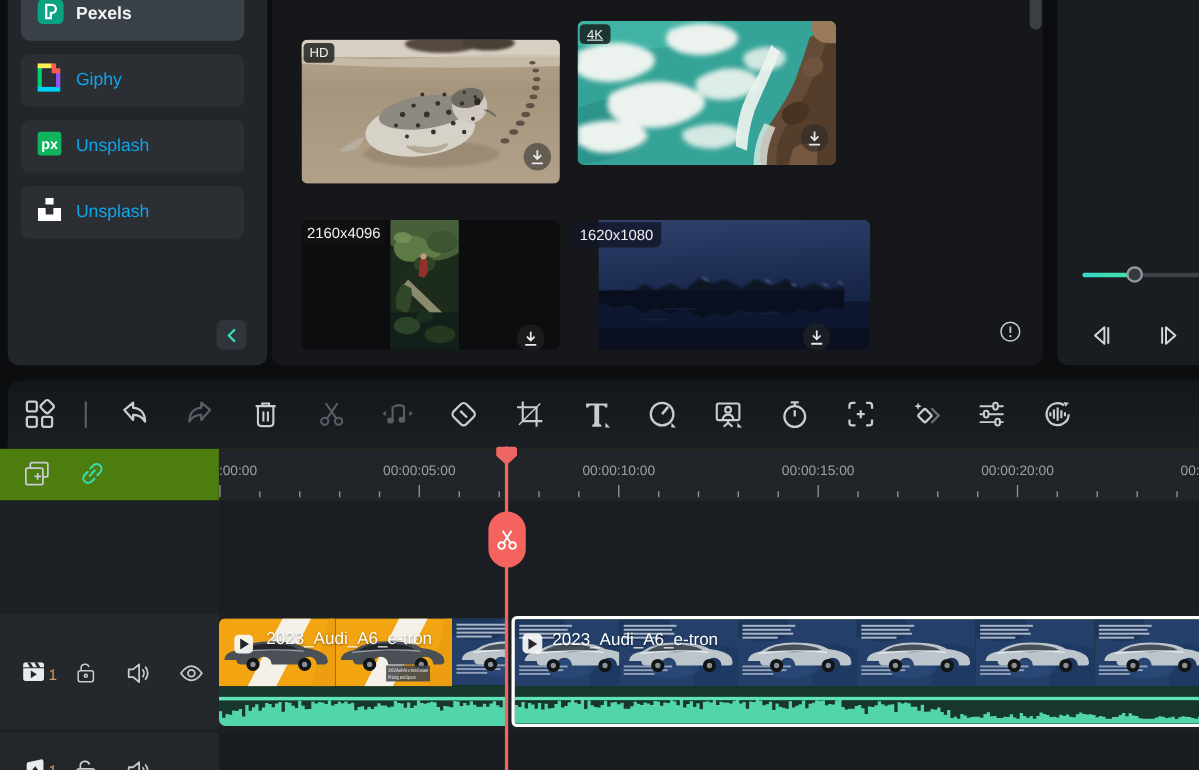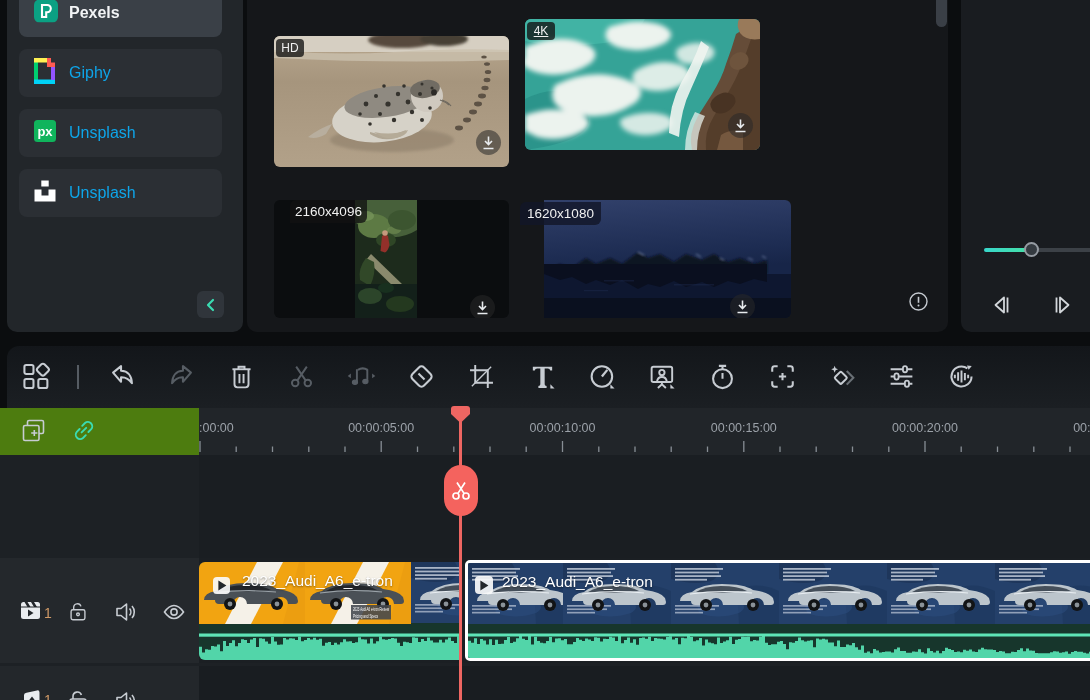--- a/index.html
+++ b/index.html
@@ -220,21 +220,21 @@
           <path d="M108 36 q3 -3 6 0 l1.5 9 q-1.5 6 -4.5 7.5 l-4.5 -1.5 Z" fill="#93302a"></path>
           <circle cx="111" cy="33" r="2.8" fill="#c49a7e"></circle>
           <path d="M97 54 L130 86 L125 92 L92 60 Z" fill="#8a8a6d"></path>
           <path d="M92 58 q-8 10 -6 22 l10 6 q6 -12 4 -24 Z" fill="#314828"></path>
           <rect x="81" y="84" width="62" height="34" fill="#13201a"></rect>
           <ellipse cx="96" cy="96" rx="12" ry="8" fill="#2c452a"></ellipse>
           <ellipse cx="126" cy="104" rx="14" ry="8" fill="#24391f"></ellipse>
           <ellipse cx="112" cy="88" rx="8" ry="5" fill="#18301f"></ellipse>
         </g>
       </svg>
-      <div class="badge" style="left:16px;top:0;width:77px;height:23px;font-size:13.5px;border-radius:6px 0 6px 0;">2160x4096</div>
+      <div class="badge" style="left:0;top:0;width:77px;height:23px;font-size:13.5px;border-radius:6px 0 6px 0;">2160x4096</div>
       <div class="dl" style="left:196px;top:95px;"><svg width="25" height="25" viewBox="0 0 25 25">
           <g stroke="#e8ebee" stroke-width="1.6" fill="none">
             <path d="M12.5 6.5 v7.5 M9 11 l3.5 3.5 L16 11"></path>
             <path d="M7.5 18.5 h10"></path>
           </g>
         </svg></div>
     </div>
     <div class="thumb" id="th-d" style="left:273px;top:200px;width:247px;height:118px;padding-left:24px;">
       <svg width="247" height="118" viewBox="0 0 247 118">
         <defs>

